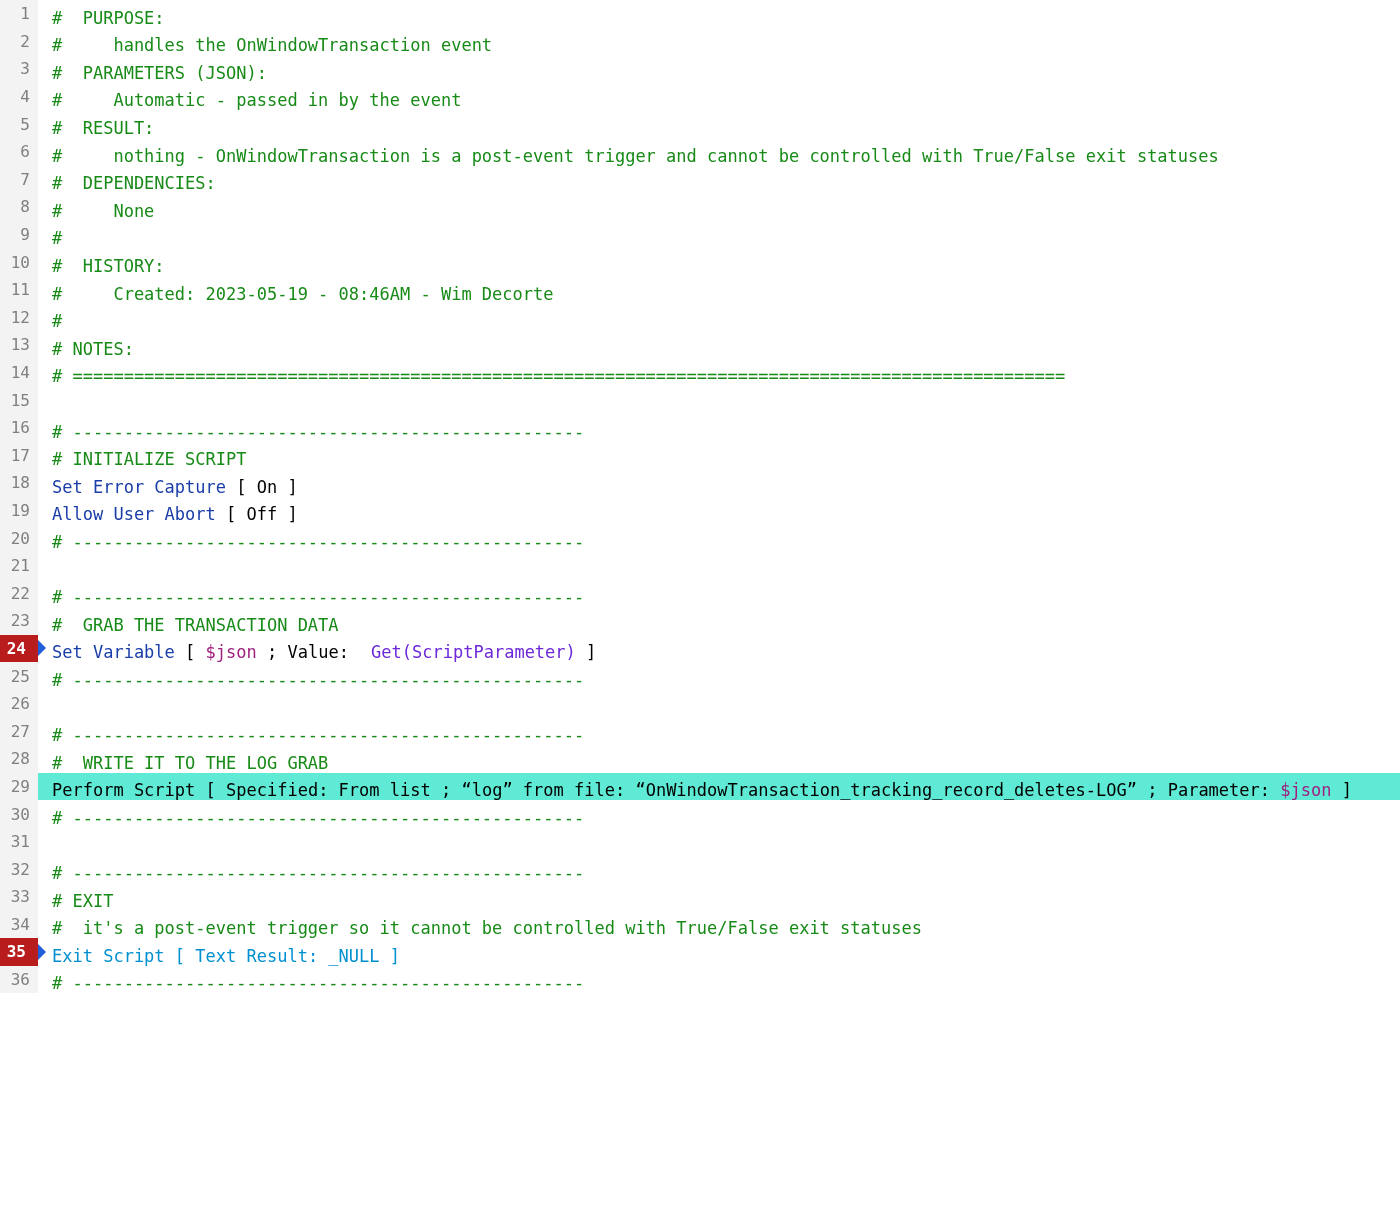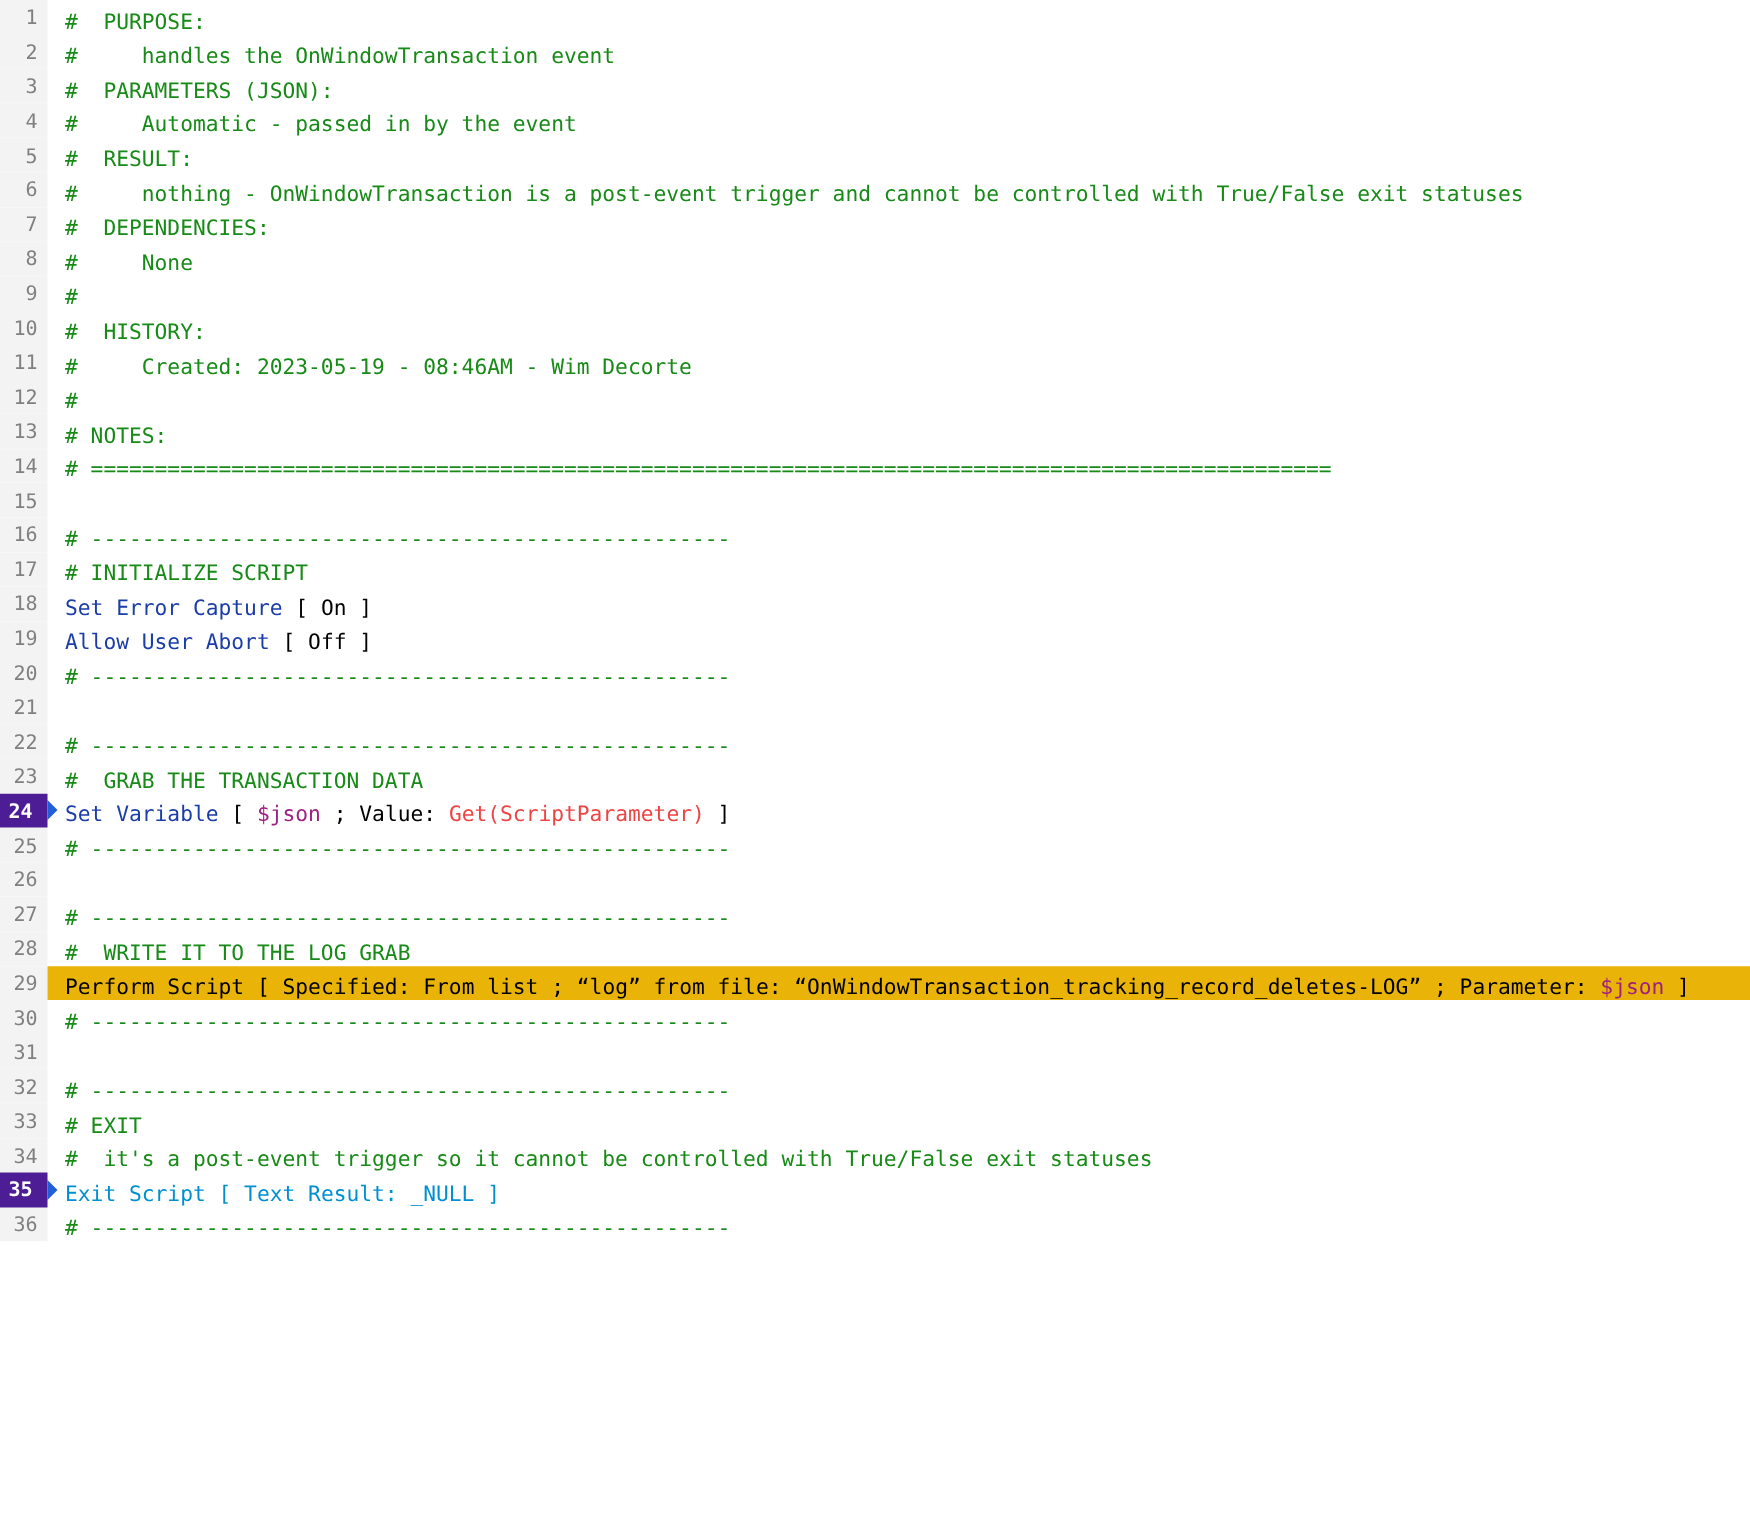--- a/index.html
+++ b/index.html
@@ -29,21 +29,21 @@
     color: #808080;
     text-align: right;
     padding-right: 8px;
     font-size: 16px;
     display: flex;
     align-items: center;
     justify-content: flex-end;
     height: 100%;
   }
   .gutter.bp {
-    background: #4c1d95;
+    background: #b91c1c;
     color: #ffffff;
     font-weight: 600;
     position: relative;
     padding-right: 12px;
   }
   .gutter.bp::after {
     content: "";
     position: absolute;
     right: -8px;
     top: 50%;
@@ -54,28 +54,28 @@
     border-left: 8px solid #1f5fd8;
   }
   .content {
     flex: 1;
     padding-left: 14px;
     height: 100%;
     display: flex;
     align-items: flex-end;
   }
   .line.selected .content {
-    background: #eab308;
+    background: #5eead4;
   }
   .tok-comment { color: #178a17; }
   .tok-step    { color: #1a3da8; }
   .tok-step-sel{ color: #000000; }
   .tok-bracket { color: #000000; }
   .tok-var     { color: #a02080; margin-top: 14px; }
-  .tok-func    { color: #ef4444; }
+  .tok-func    { color: #6d28d9; margin-left: 12px; }
   .tok-string  { color: #000000; }
   .tok-exit    { color: #0090d0; }
   .tok-on      { color: #000000; }
 </style>
 </head>
 <body>
 
 <div class="editor" id="editor">
     <div class="line"><div class="gutter">1</div><div class="content"><span class="tok-comment">#  PURPOSE:</span></div></div>
     <div class="line"><div class="gutter">2</div><div class="content"><span class="tok-comment">#     handles the OnWindowTransaction event</span></div></div>

